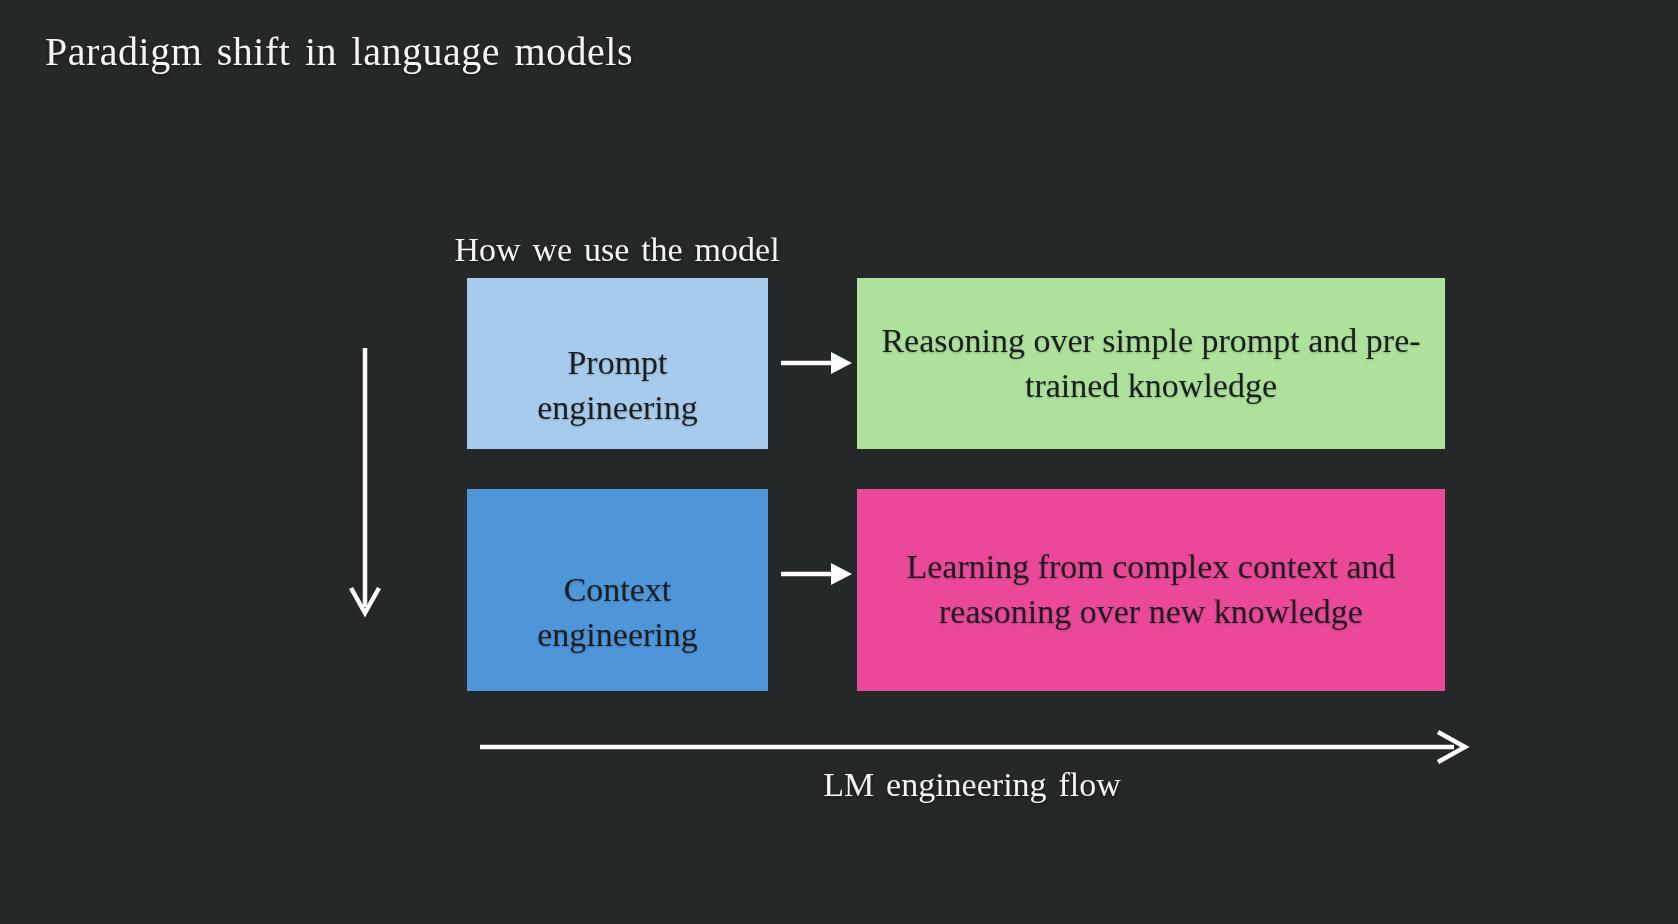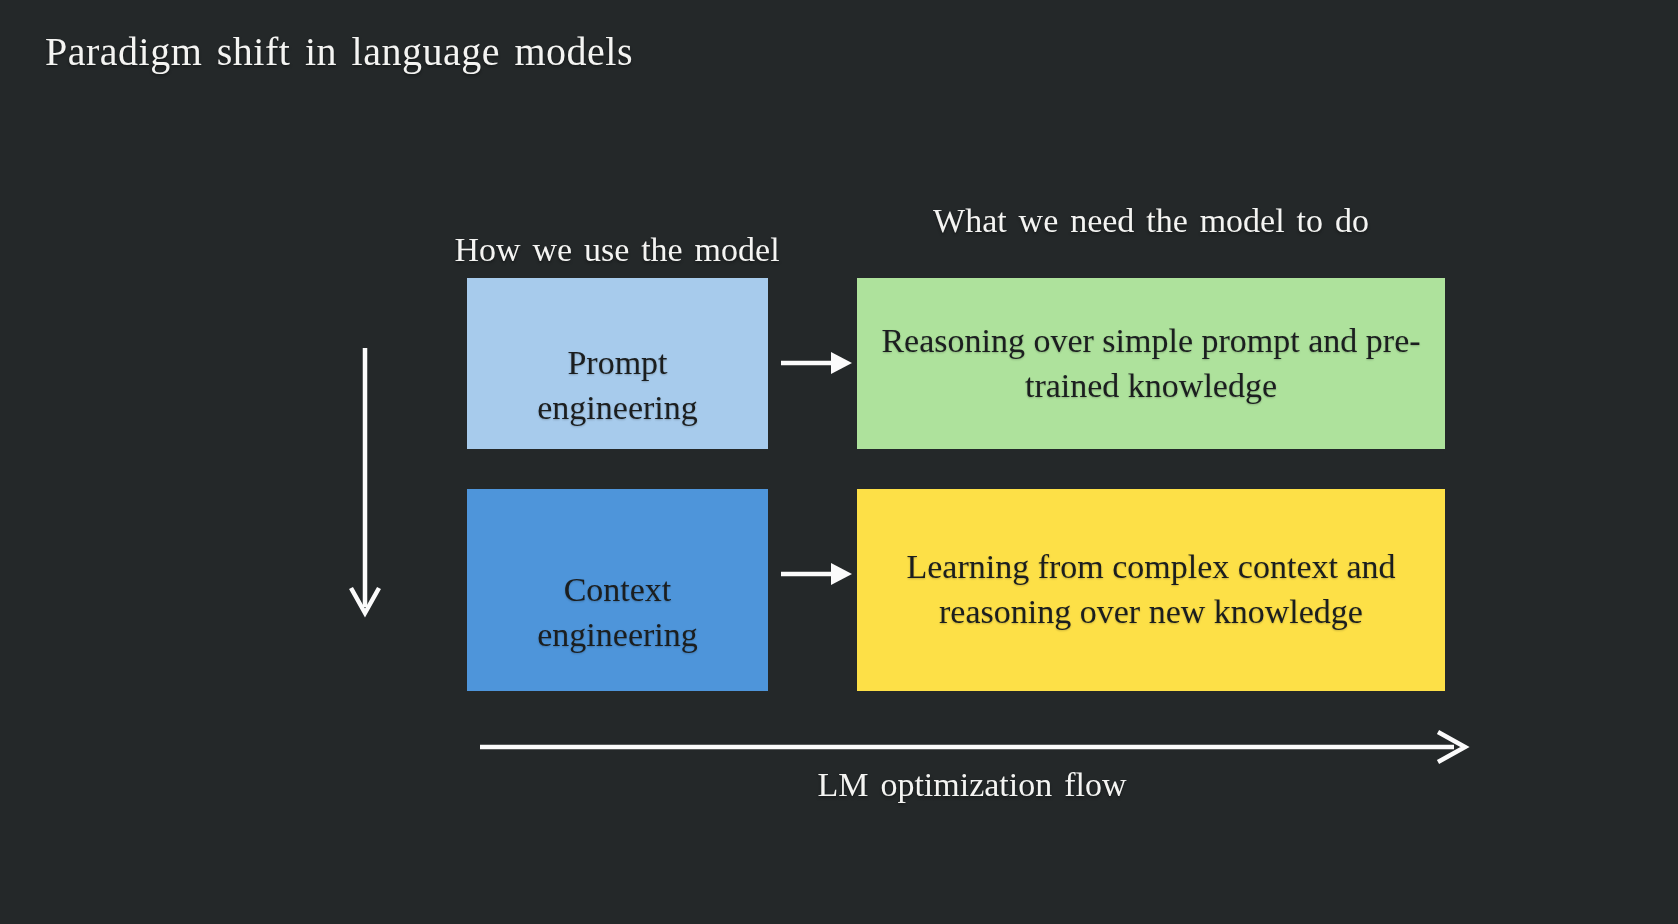--- a/index.html
+++ b/index.html
@@ -94,33 +94,32 @@
   .arrow-fill { fill: #fbfbfb; }
 </style>
 </head>
 <body>
 
 <div class="slide" style="background: rgb(36, 40, 41);">
 
   <div class="slide-title">Paradigm shift in language models</div>
 
   <div class="col-header left">How we use the model</div>
-  <div class="col-header right">What we need the model to do</div>
 
   <div class="box method row1" style="background: rgb(167, 203, 236);">
     <span class="box-label">Prompt engineering</span>
   </div>
   <div class="box outcome row1" style="background: rgb(174, 226, 156);">
     <span class="box-label">Reasoning over simple prompt and pre-trained knowledge</span>
   </div>
 
   <div class="box method row2" style="background: rgb(78, 149, 218);">
     <span class="box-label">Context engineering</span>
   </div>
-  <div class="box outcome row2" style="background: #fde047;">
+  <div class="box outcome row2" style="background: #ec4899;">
     <span class="box-label">Learning from complex context and reasoning over new knowledge</span>
   </div>
 
   <svg class="arrow-svg connector1" width="80" height="46" viewBox="0 0 80 46">
     <line class="arrow-stroke" x1="3" y1="23" x2="54" y2="23"></line>
     <polygon class="arrow-fill" points="53,12 74,23 53,34"></polygon>
   </svg>
   <svg class="arrow-svg connector2" width="80" height="46" viewBox="0 0 80 46">
     <line class="arrow-stroke" x1="3" y1="23" x2="54" y2="23"></line>
     <polygon class="arrow-fill" points="53,12 74,23 53,34"></polygon>
@@ -128,15 +127,15 @@
 
   <svg class="arrow-svg vertical" width="50" height="275" viewBox="0 0 50 275">
     <line class="arrow-stroke" x1="25" y1="3" x2="25" y2="262"></line>
     <polyline class="arrow-stroke" points="11,243 25,268 39,243"></polyline>
   </svg>
 
   <svg class="arrow-svg flow" width="1000" height="44" viewBox="0 0 1000 44">
     <line class="arrow-stroke" x1="4" y1="22" x2="978" y2="22"></line>
     <polyline class="arrow-stroke" points="962,7 989,22 962,37"></polyline>
   </svg>
-  <div class="h-label">LM optimization flow</div>
+  <div class="h-label">LM engineering flow</div>
 
 </div>
 
 </body></html>

